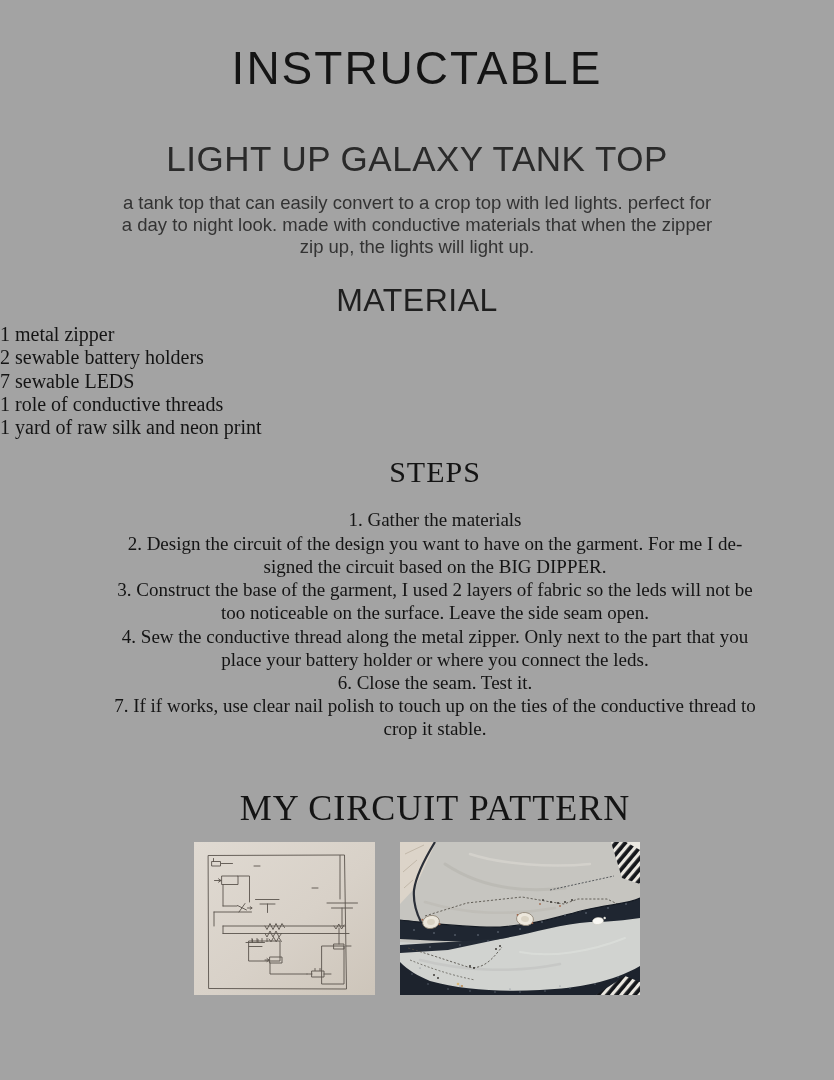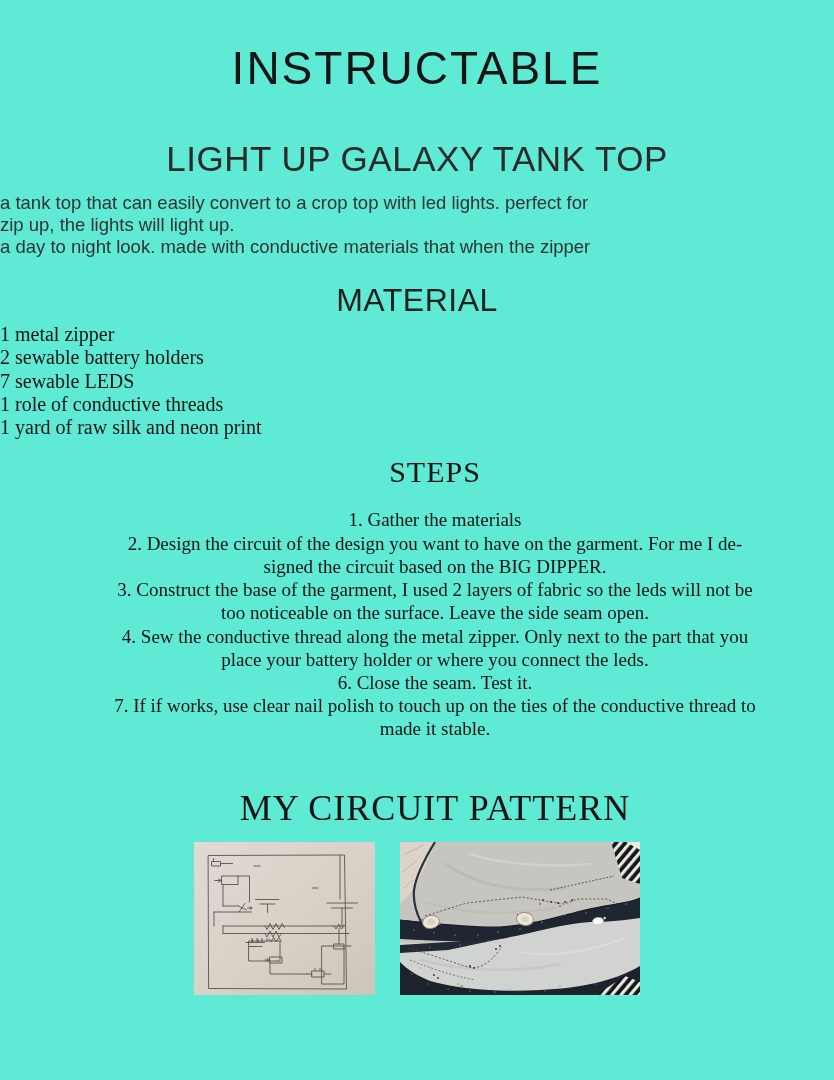--- a/index.html
+++ b/index.html
@@ -1,21 +1,21 @@
 <!DOCTYPE html>
 <html><head>
 <meta charset="utf-8">
 <style>
   html,body { margin:0; padding:0; background:#ffffff; }
   .page {
     position: relative;
     width: 834px;
     height: 1080px;
     margin: 0 auto;
-    background: #5eead4;
+    background: #a3a3a3;
     color: #1b1b1b;
     overflow: hidden;
   }
   .sans  { font-family: "Liberation Sans", sans-serif; }
   .serif { font-family: "Liberation Serif", serif; padding-left: 36px; }
 
   .doc-title {
     margin: 0;
     padding-top: 45px;
     font-size: 46px;
@@ -29,21 +29,21 @@
     margin: 50px 0 0 0;
     font-size: 35px;
     font-weight: 300;
     letter-spacing: 0.5px;
     line-height: 1.0;
     text-align: center;
     color: #2a2a2a;
   }
   .description {
     margin-top: 16px;
-    text-align: left;
+    text-align: center;
     font-size: 18.5px;
     font-weight: 300;
     line-height: 22px;
     color: #333;
   }
   .description .line { white-space: nowrap; }
 
   .material-heading {
     margin: 26px 0 0 0;
     font-size: 32px;
@@ -104,22 +104,22 @@
 
 <div class="page">
 
   <h1 class="doc-title sans">INSTRUCTABLE</h1>
 
   <h2 class="project-title sans">LIGHT UP GALAXY TANK TOP</h2>
 
   <div class="description sans">
 
   <div class="line">a tank top that can easily convert to a crop top with led lights. perfect for</div>
+      <div class="line">a day to night look. made with conductive materials that when the zipper</div>
       <div class="line">zip up, the lights will light up.</div>
-      <div class="line">a day to night look. made with conductive materials that when the zipper</div>
     </div>
 
   <h3 class="material-heading sans">MATERIAL</h3>
 
   <ul class="material-list serif">
 
   <li class="material-item">1 metal zipper</li>
       <li class="material-item">2 sewable battery holders</li>
       <li class="material-item">7 sewable LEDS</li>
       <li class="material-item">1 role of conductive threads</li>
@@ -132,21 +132,21 @@
 
   <div class="line">1. Gather the materials</div>
       <div class="line">2. Design the circuit of the design you want to have on the garment. For me I de-</div>
       <div class="line">signed the circuit based on the BIG DIPPER.</div>
       <div class="line">3. Construct the base of the garment, I used 2 layers of fabric so the leds will not be</div>
       <div class="line">too noticeable on the surface. Leave the side seam open.</div>
       <div class="line">4. Sew the conductive thread along the metal zipper. Only next to the part that you</div>
       <div class="line">place your battery holder or where you connect the leds.</div>
       <div class="line">6. Close the seam. Test it.</div>
       <div class="line">7. If if works, use clear nail polish to touch up on the ties of the conductive thread to</div>
-      <div class="line">made it stable.</div>
+      <div class="line">crop it stable.</div>
     </div>
 
   <h3 class="circuit-heading serif">MY CIRCUIT PATTERN</h3>
 
   <div class="images-row">
 
     <svg width="181" height="153" viewBox="0 0 181 153" role="img" aria-label="hand-drawn circuit diagram sketch on paper">
       <defs>
         <linearGradient id="paperShade" x1="0" y1="0" x2="1" y2="1">
           <stop offset="0" stop-color="#e0dad2"></stop>

